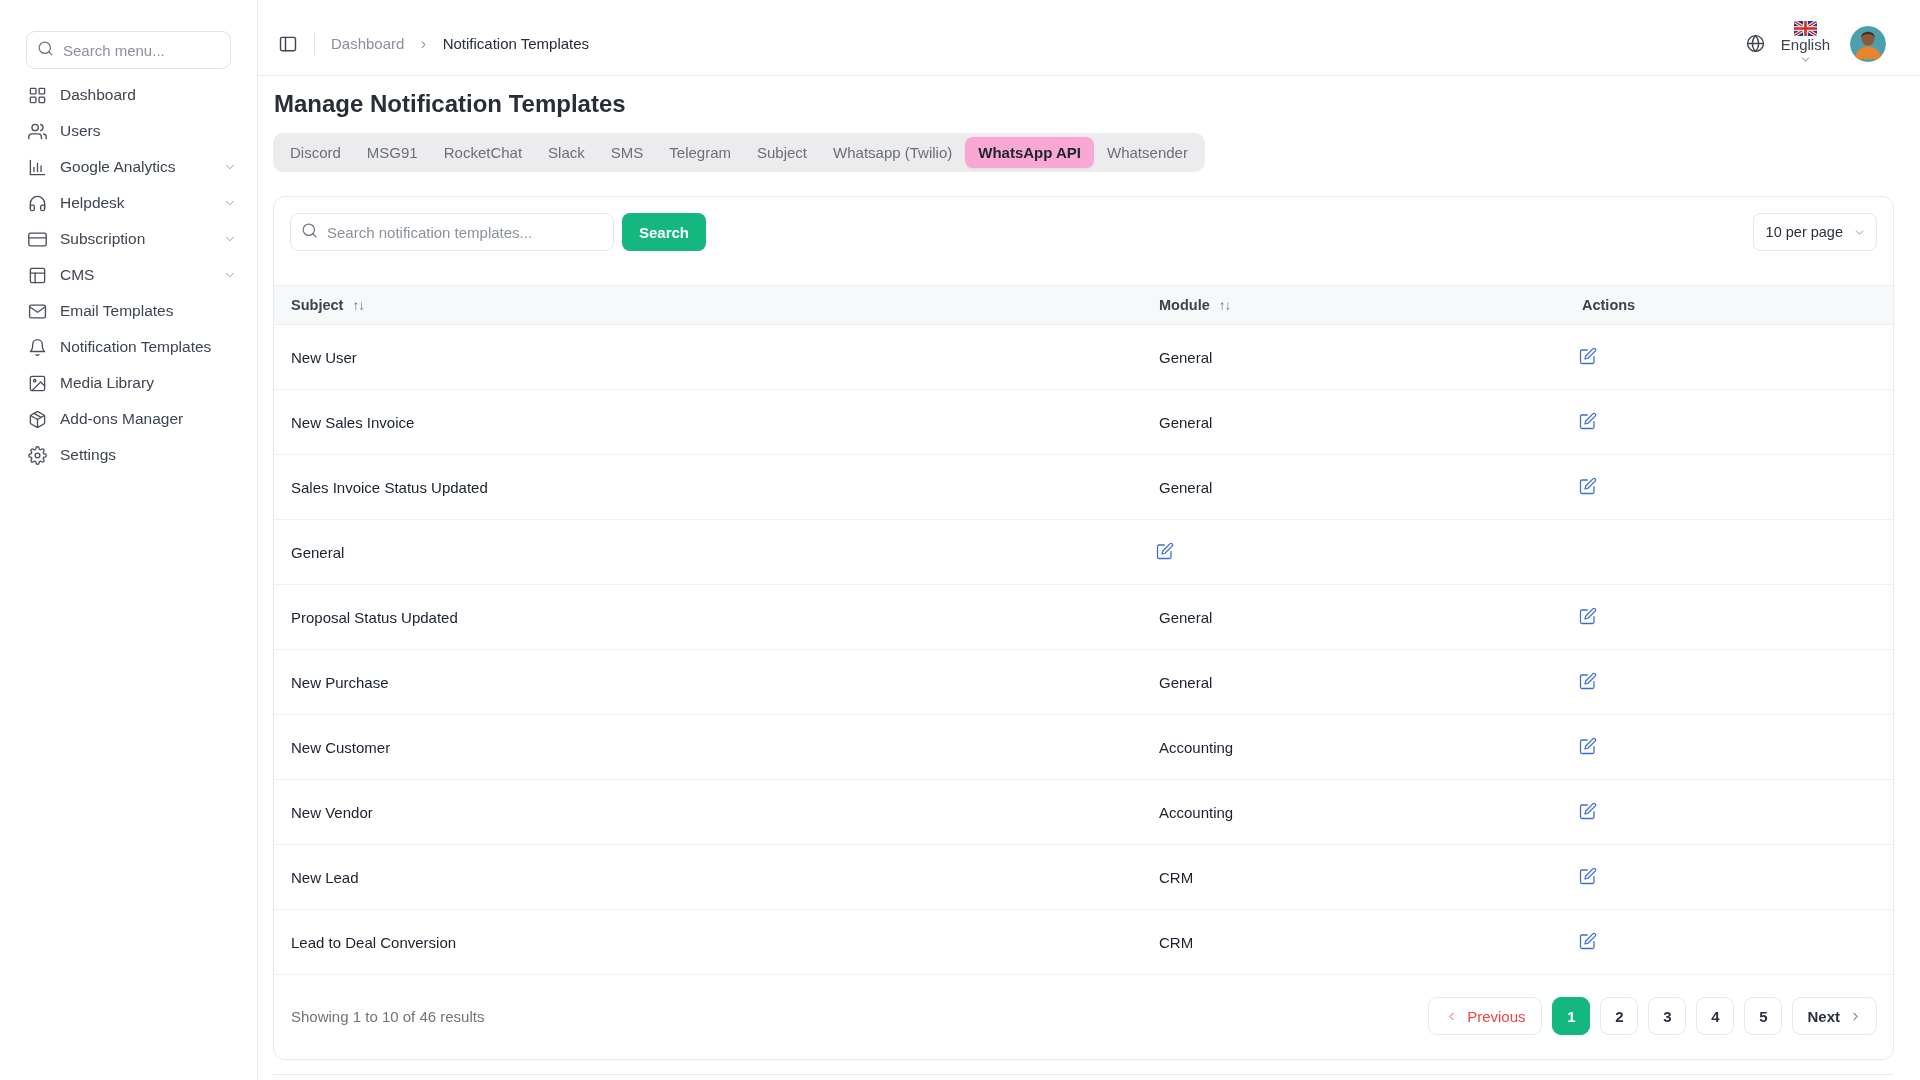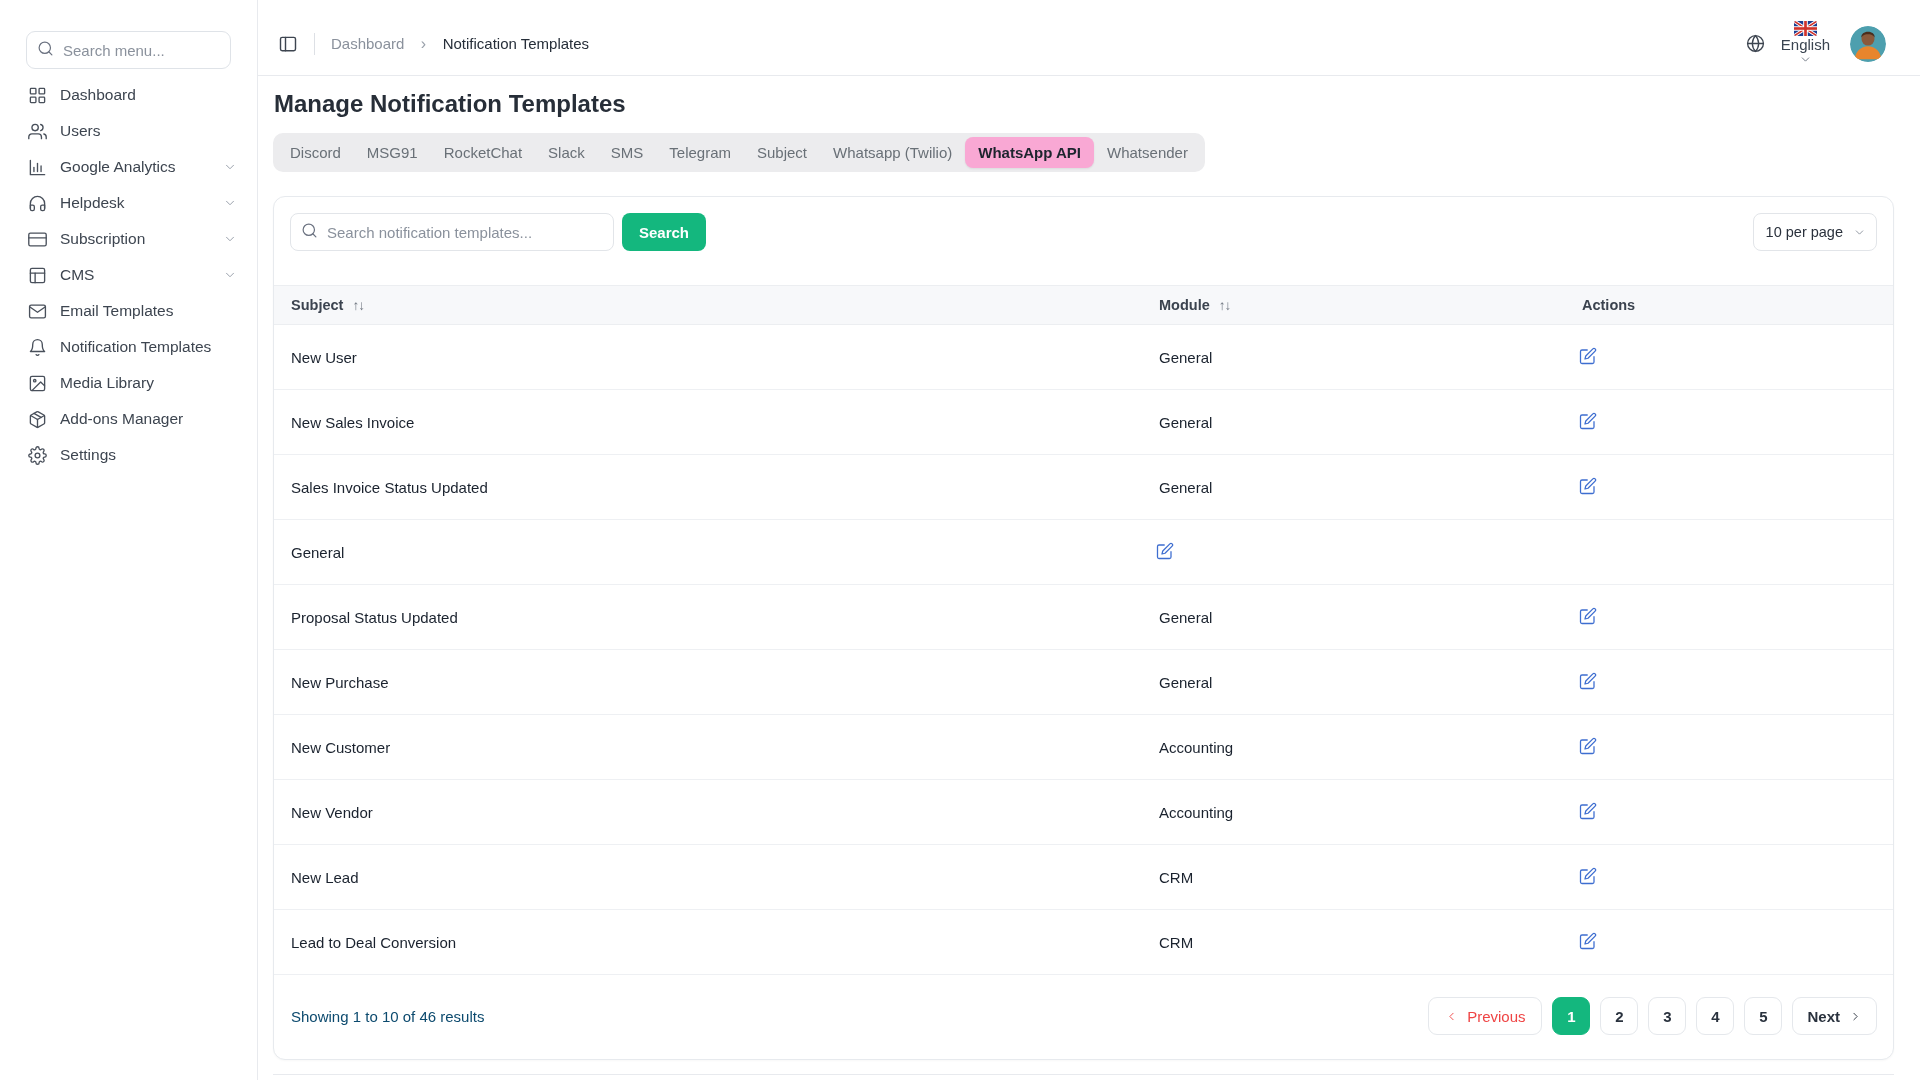--- a/index.html
+++ b/index.html
@@ -68,21 +68,21 @@
 
   .thead, .trow { display:grid; grid-template-columns:868px 423px 1fr; align-items:center; }
   .thead { margin-top:34px; height:40px; background:#f7f8fa; border-top:1px solid #eceef1; border-bottom:1px solid #eceef1; }
   .th { padding-left:17px; font-size:14.5px; font-weight:700; color:#3b434f; display:flex; align-items:center; gap:9px; cursor:pointer; }
   .sort-glyph { font-size:13.5px; color:#6f7680; letter-spacing:-1px; font-weight:400; }
   .trow { height:65px; border-bottom:1px solid #eef0f3; }
   .td { padding-left:17px; font-size:15px; color:#1a222e; }
   .edit-btn { margin-left:12px; background:none; border:none; padding:2px; cursor:pointer; color:#3e6ed0; display:inline-flex; width:max-content; }
 
   .card-footer { display:flex; align-items:center; padding:22px 16px 24px 17px; }
-  .summary { font-size:15px; color:#0c4a6e; }
+  .summary { font-size:15px; color:#737373; }
   .pager { margin-left:auto; display:flex; align-items:center; gap:10px; }
   .pbtn { height:38px; min-width:38px; border:1px solid #e5e8ec; border-radius:9px; background:#fff; display:flex; align-items:center; justify-content:center; font-size:15px; font-weight:600; color:#2a323e; cursor:pointer; font-family:"Liberation Sans", sans-serif; padding:0 11px; }
   .pbtn.prev { color:#ef4444; font-weight:500; gap:9px; padding:0 16px; }
   .pbtn.next { gap:9px; padding:0 14px; }
   .pbtn.active { background:#14b77e; border-color:#14b77e; color:#fff; font-weight:700; }
   .pchev { display:flex; }
 
   .page-bottom-line { border-top:1px solid #e8eaee; height:6px; margin-top:auto; }
 </style>
 </head>

